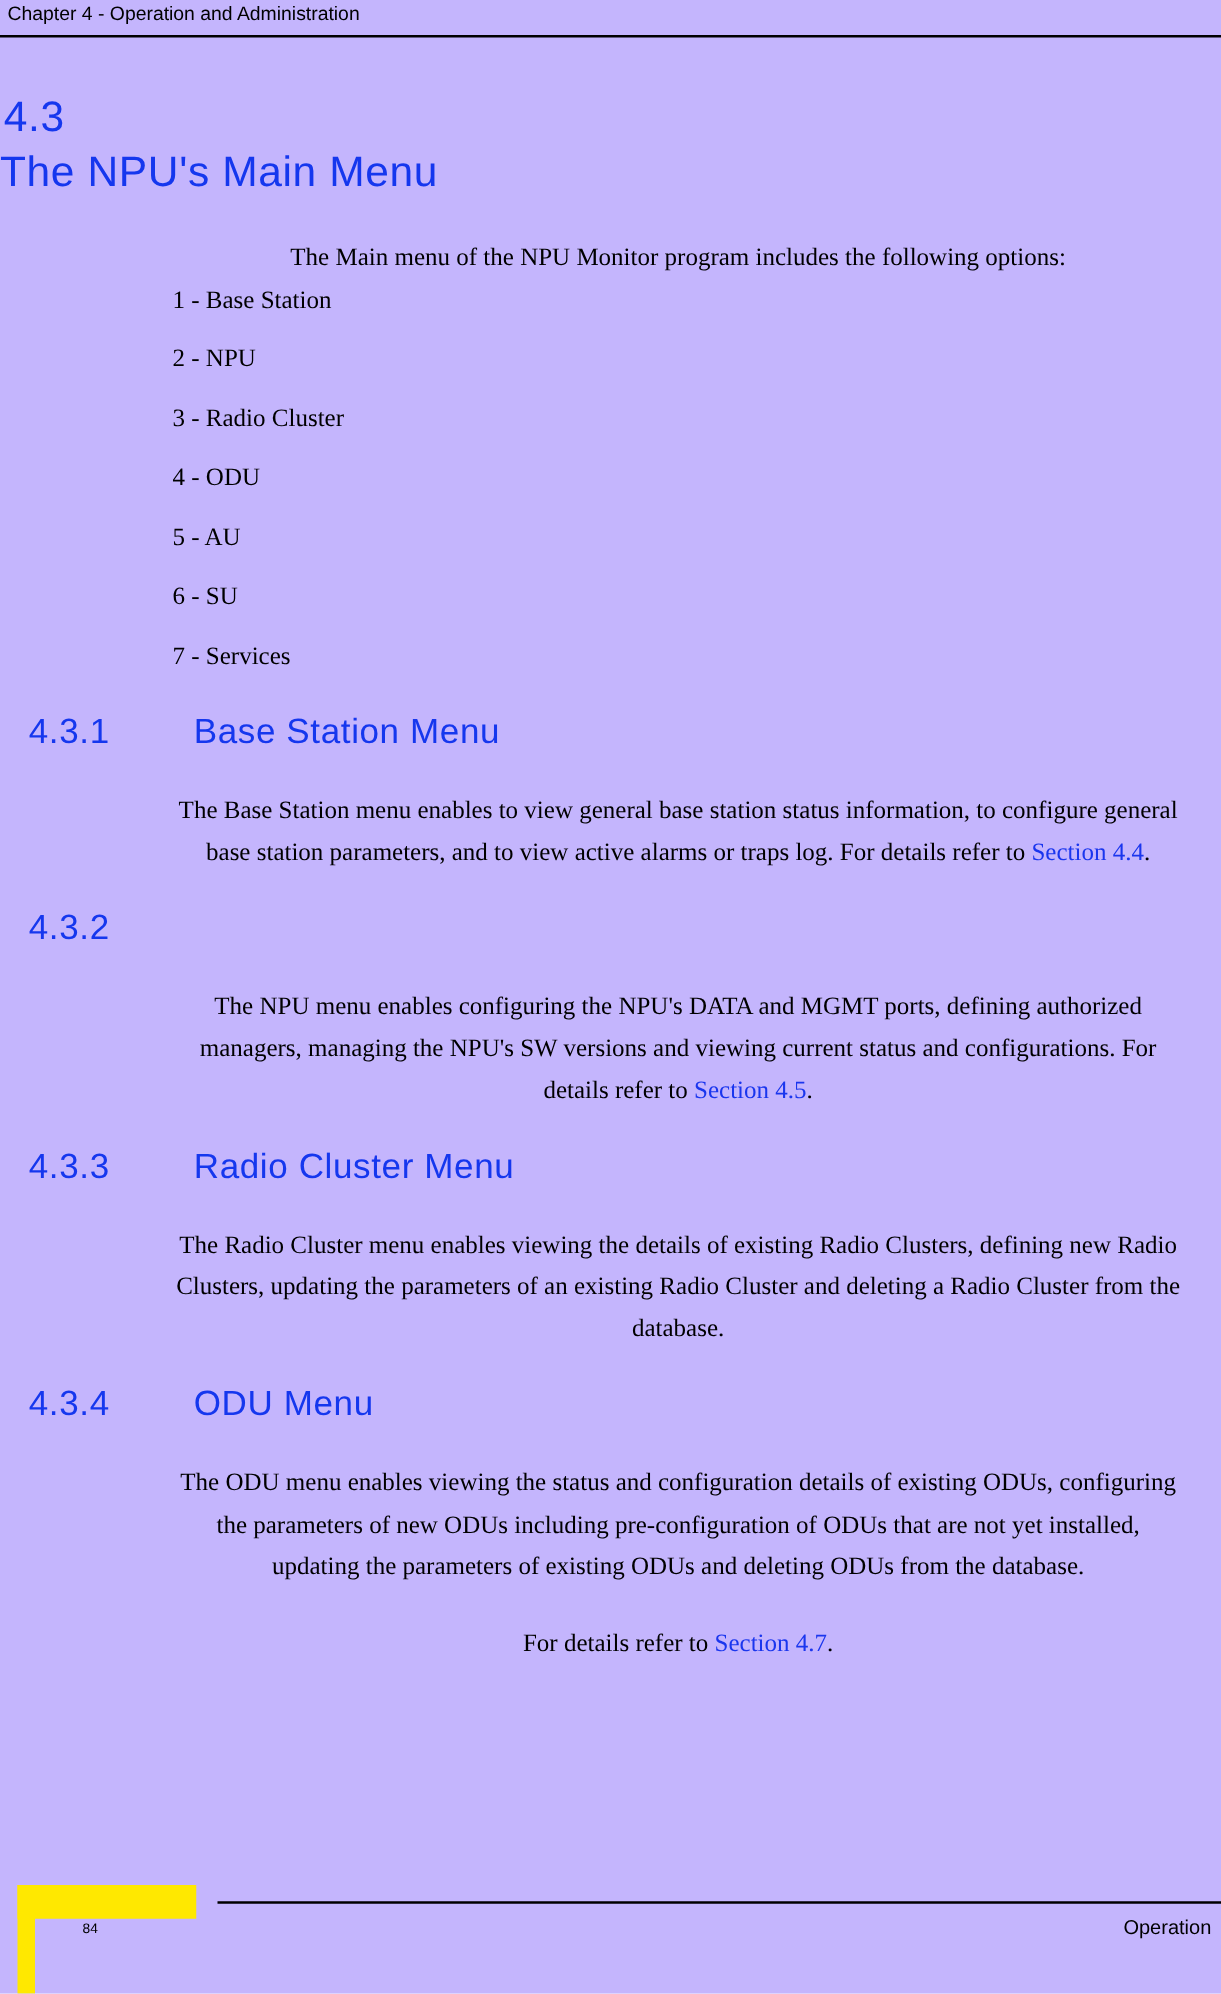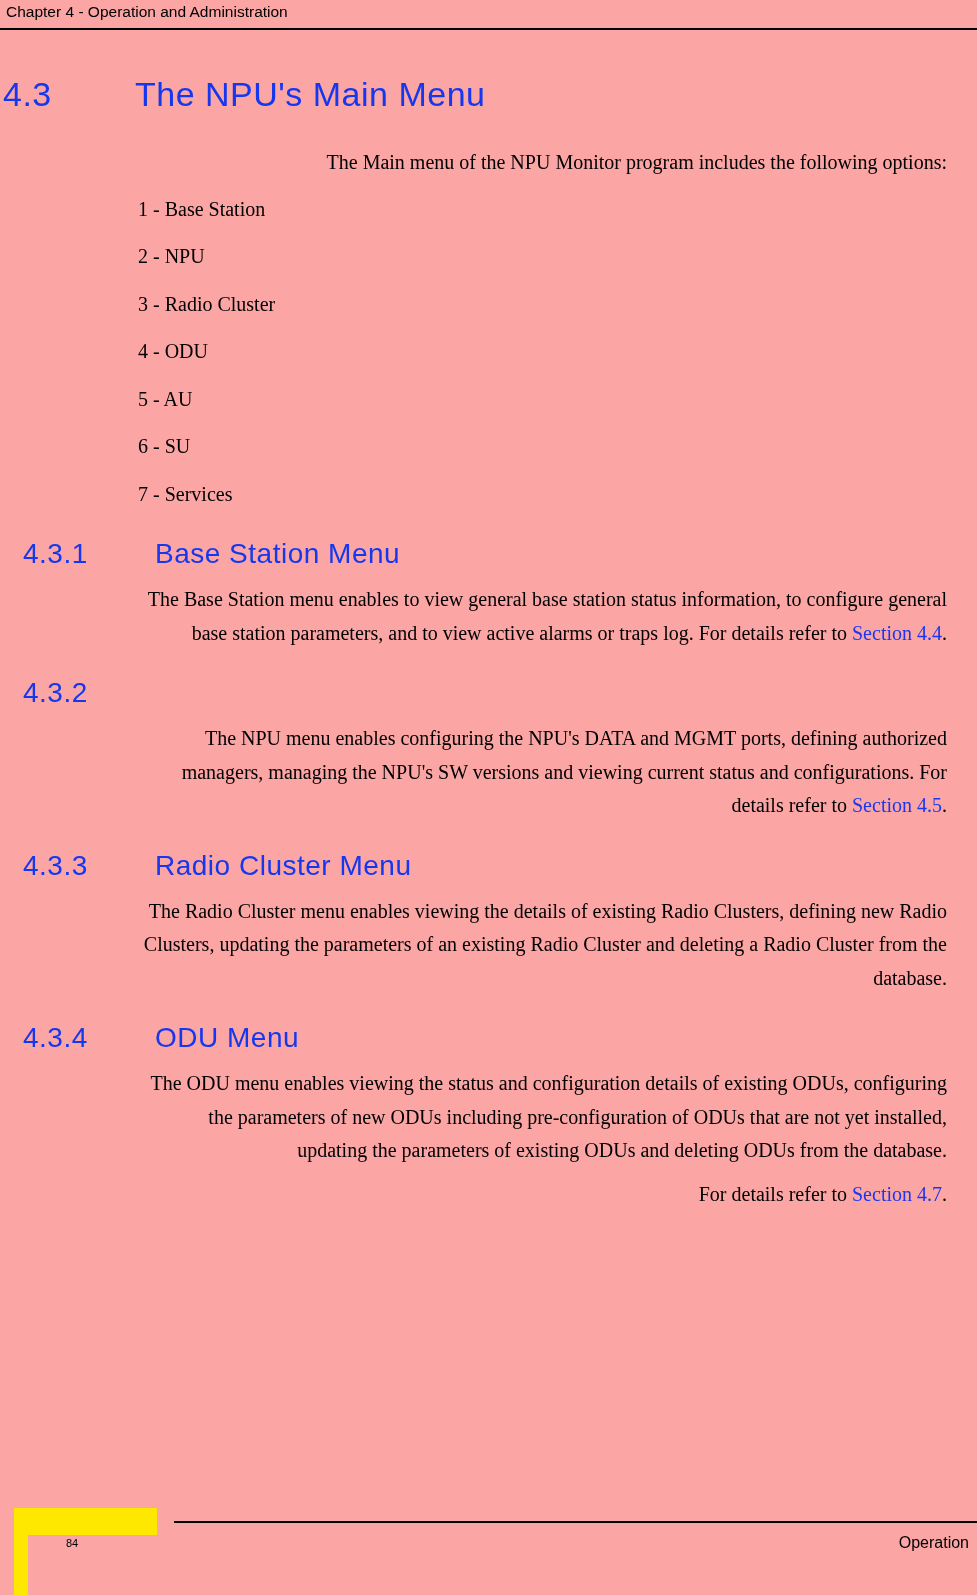--- a/index.html
+++ b/index.html
@@ -5,21 +5,21 @@
   html, body {
     margin: 0;
     padding: 0;
     background: #ffffff;
   }
 
   .page {
     position: relative;
     width: 977px;
     height: 1595px;
-    background: #fca5a5;
+    background: #c4b5fd;
     overflow: hidden;
     font-family: "Liberation Serif", serif;
     color: #000000;
   }
 
   
   .running-header {
     position: absolute;
     top: 2px;
     left: 6px;
@@ -54,20 +54,21 @@
     color: #1537ee;
     font-family: "Liberation Sans", sans-serif;
     font-weight: normal;
   }
 
   .h1-row {
     margin: 14px 0 0 0;
     font-size: 34px;
     line-height: 44px;
     letter-spacing: 0.5px;
+    flex-direction: column;
   }
 
   .h2-row {
     margin: 24px 0 0 0;
     font-size: 28px;
     line-height: 38px;
     letter-spacing: 0.5px;
     padding-left: 20px;
   }
 
@@ -82,40 +83,39 @@
     flex: 1 1 auto;
   }
 
   
   .para {
     margin: 0;
     padding: 0 30px 0 138px;
     font-size: 20px;
     line-height: 33.5px;
     color: #000000;
-    text-align: right;
+    text-align: center;
   }
 
   .para.gap-top {
-    margin-top: 10px;
+    margin-top: 28px;
   }
 
   .para.intro {
     margin-top: 30px;
   }
 
   .menu-item {
     margin: 0;
     padding: 0 30px 0 138px;
     font-size: 20px;
     line-height: 33.5px;
   }
 
   .menu-item.first {
-    margin-top: 13px;
   }
 
   .menu-item + .menu-item {
     margin-top: 14px;
   }
 
   .xref {
     color: #1a36ee;
   }
 

